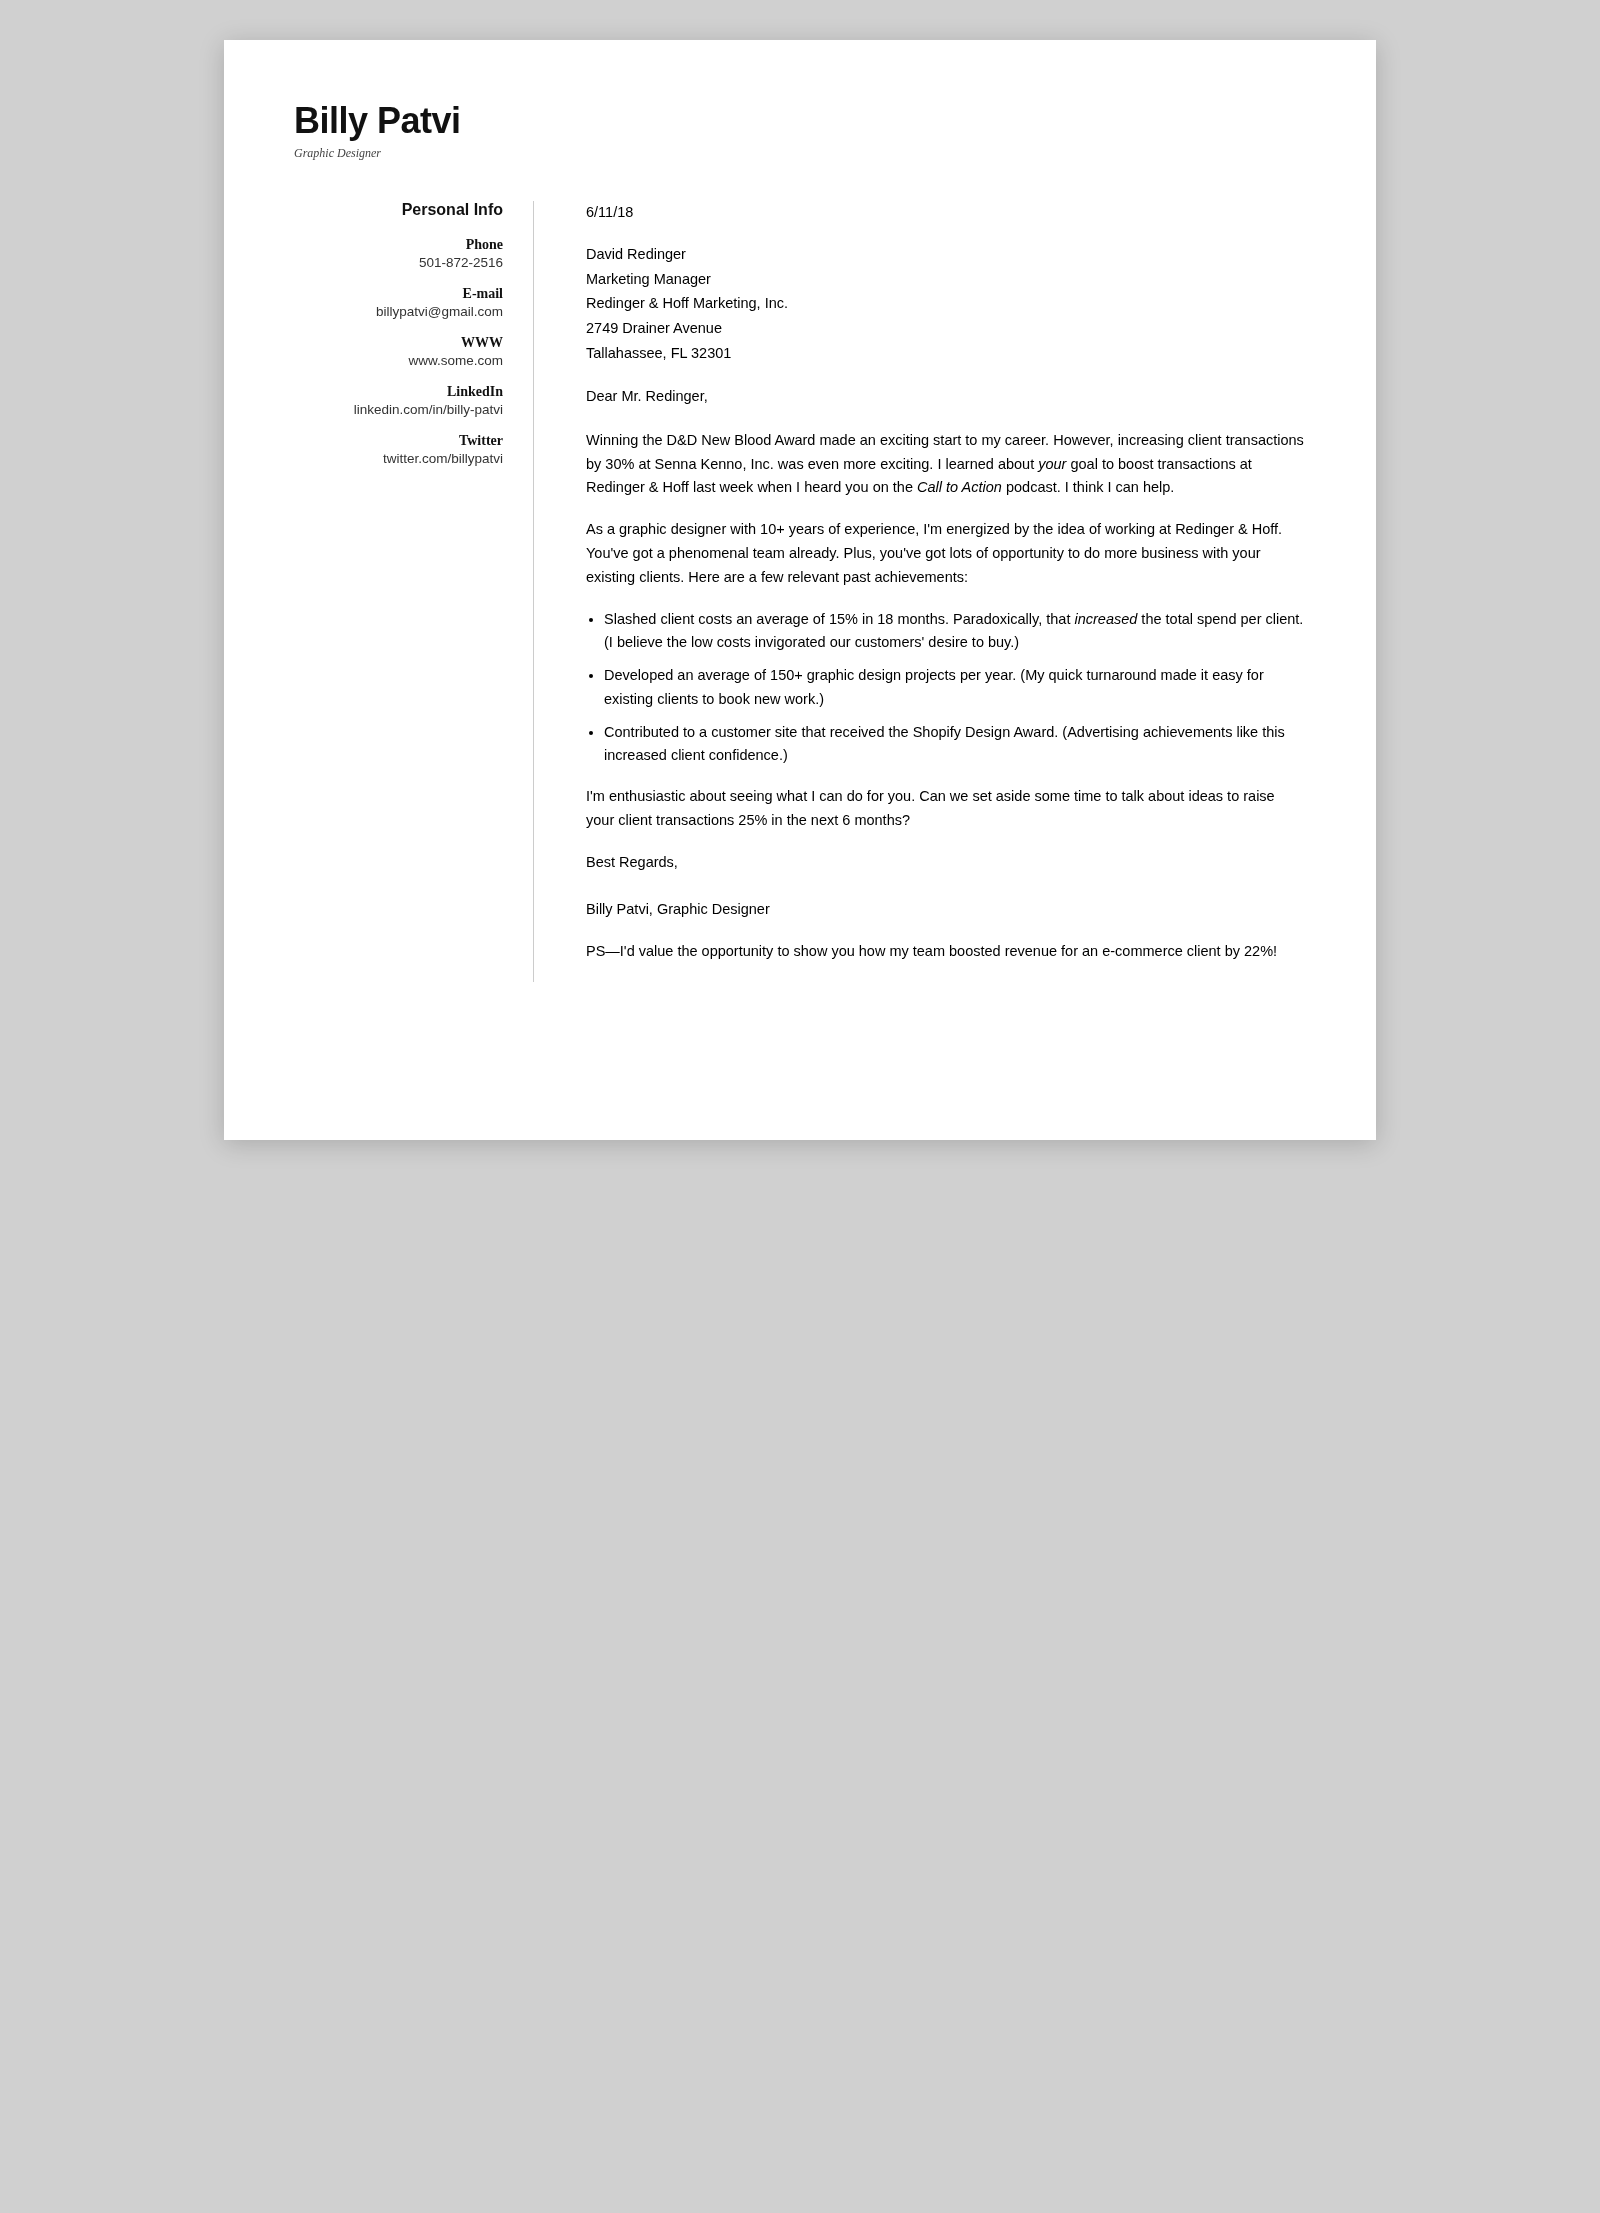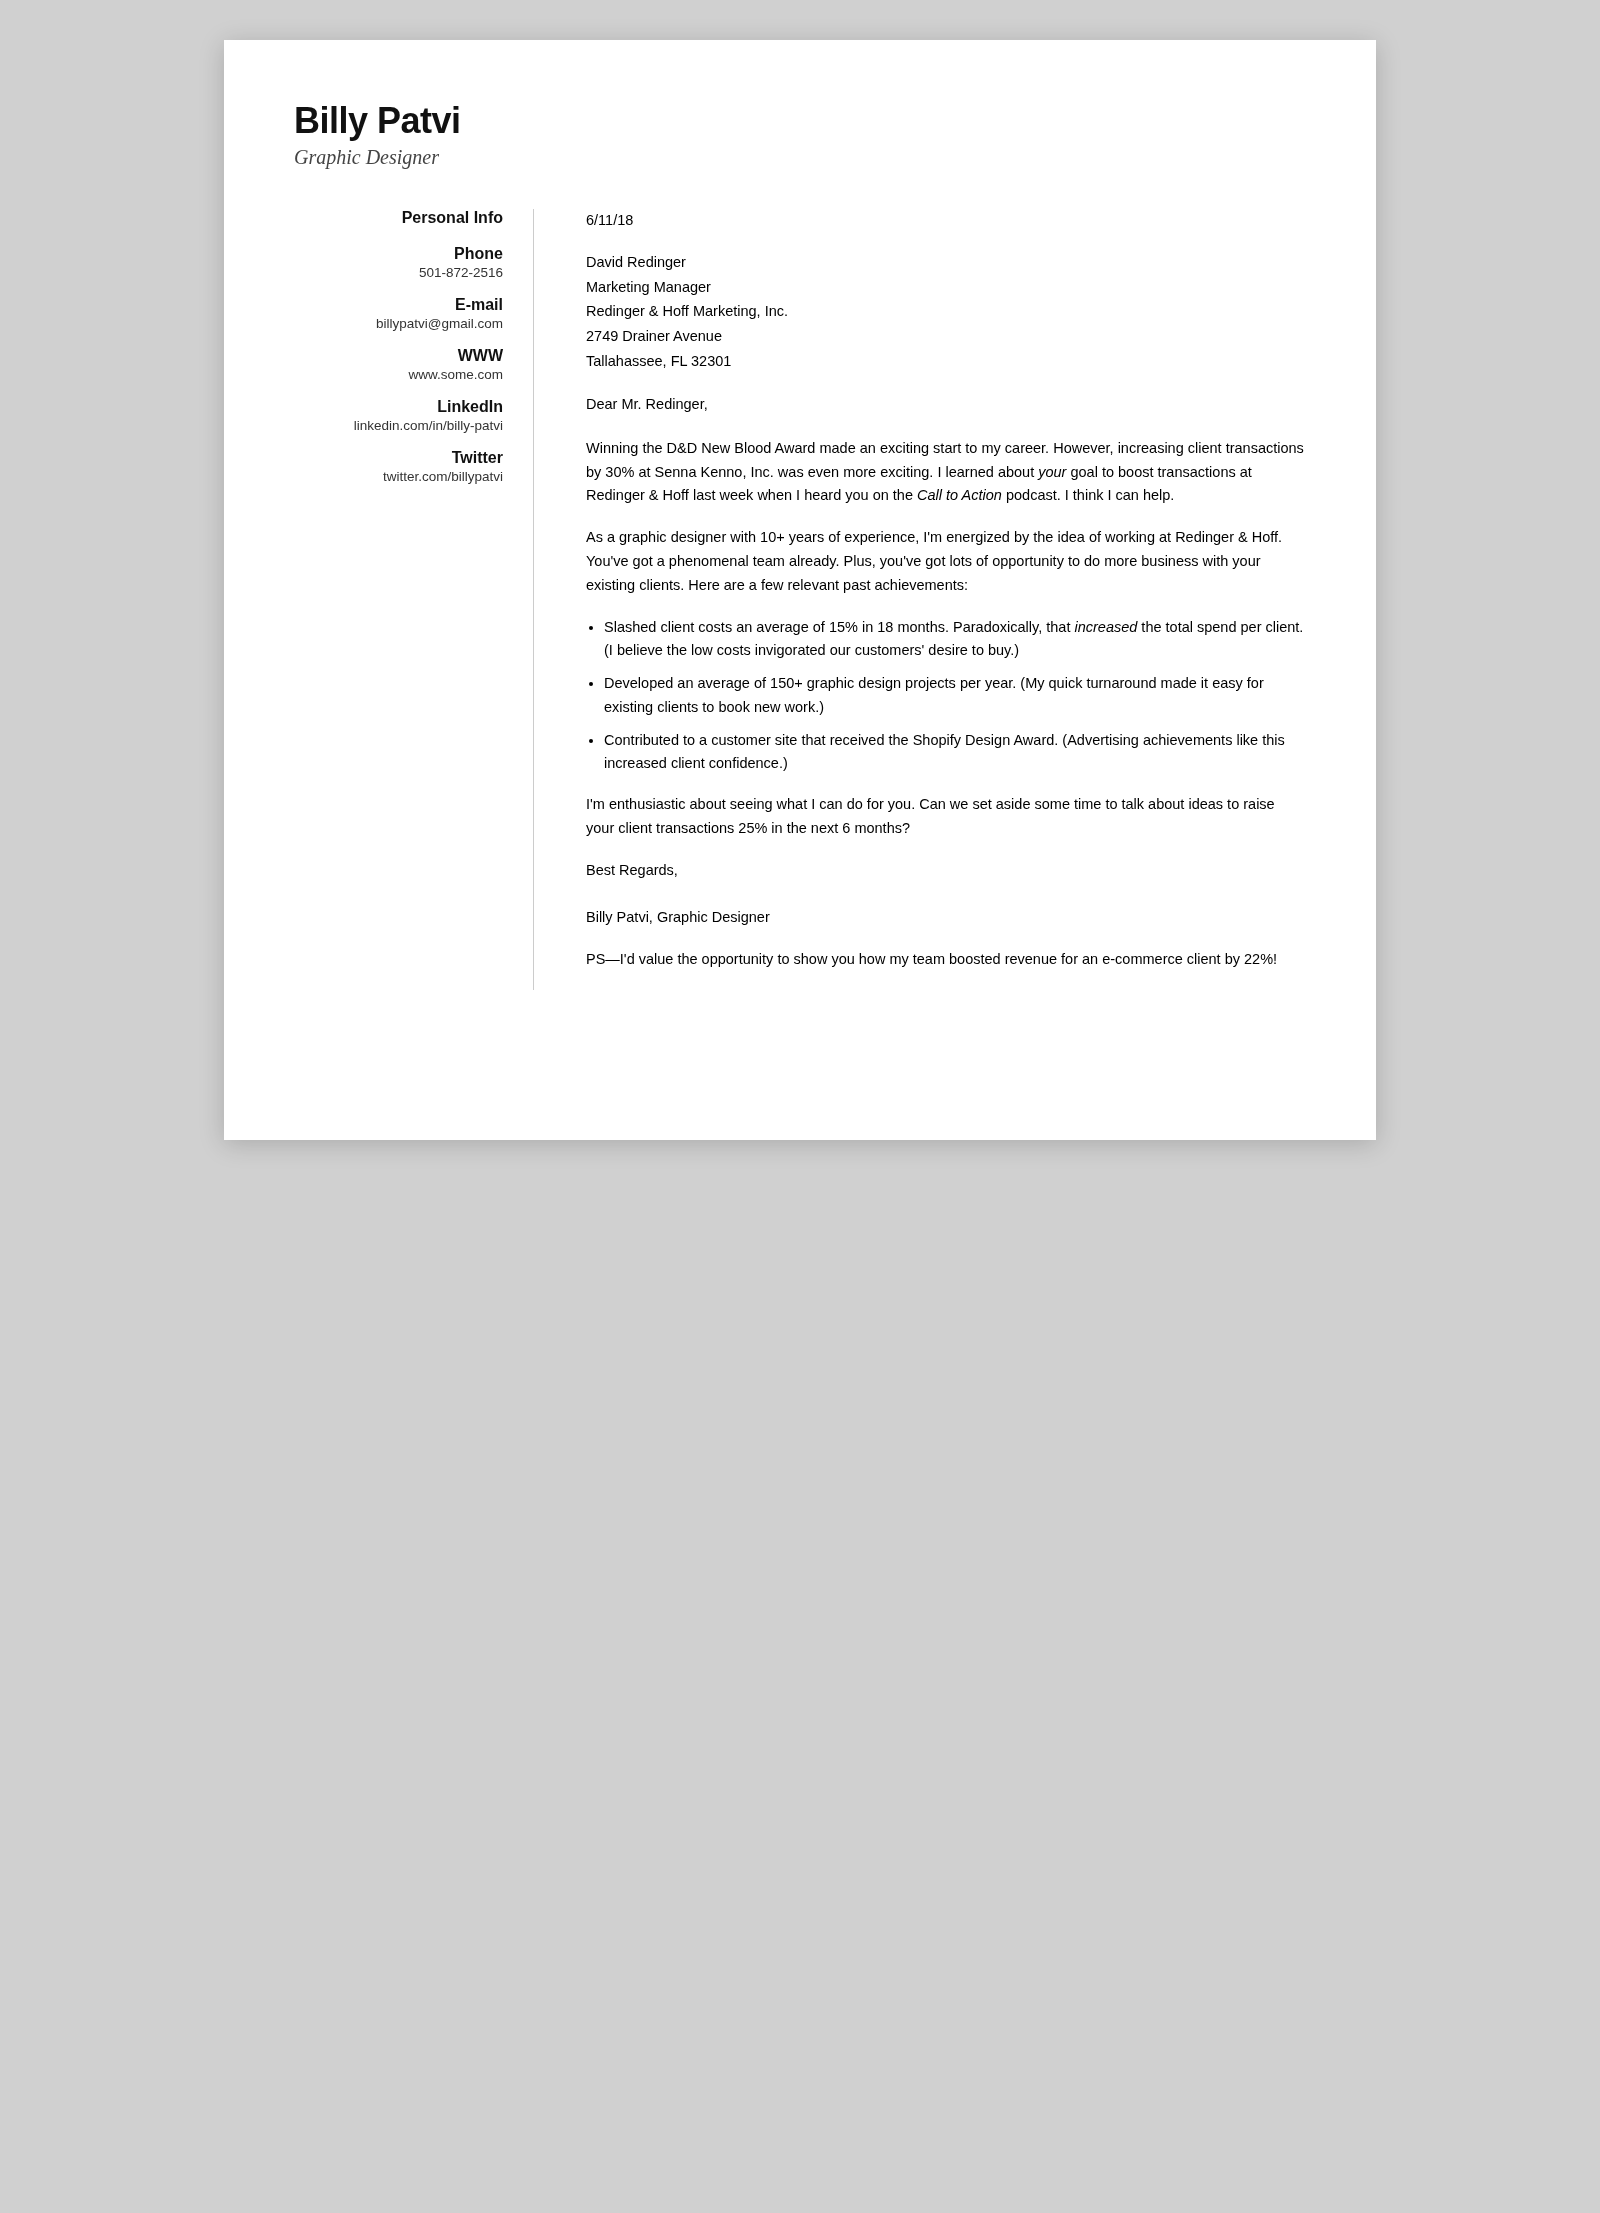--- a/index.html
+++ b/index.html
@@ -33,21 +33,21 @@
 
     .header-name {
       font-size: 36px;
       font-weight: bold;
       font-family: Arial, sans-serif;
       color: #111;
       letter-spacing: -0.5px;
     }
 
     .header-title {
-      font-size: 20px;
+      font-size: 12px;
       font-style: italic;
       color: #444;
       margin-top: 4px;
       font-family: Georgia, serif;
     }
 
     .content-area {
       display: flex;
       gap: 12px;
     }
@@ -67,23 +67,23 @@
       font-family: Arial, sans-serif;
       color: #111;
       margin-bottom: 18px;
     }
 
     .sidebar-item {
       margin-bottom: 16px;
     }
 
     .sidebar-item-label {
-      font-size: 16px;
+      font-size: 14px;
       font-weight: bold;
-      font-family: Liberation Sans, sans-serif;
+      font-family: Liberation Serif, serif;
       color: #111;
       display: block;
     }
 
     .sidebar-item-value {
       font-size: 13.5px;
       color: #333;
       font-family: Arial, sans-serif;
       display: block;
       margin-top: 2px;

